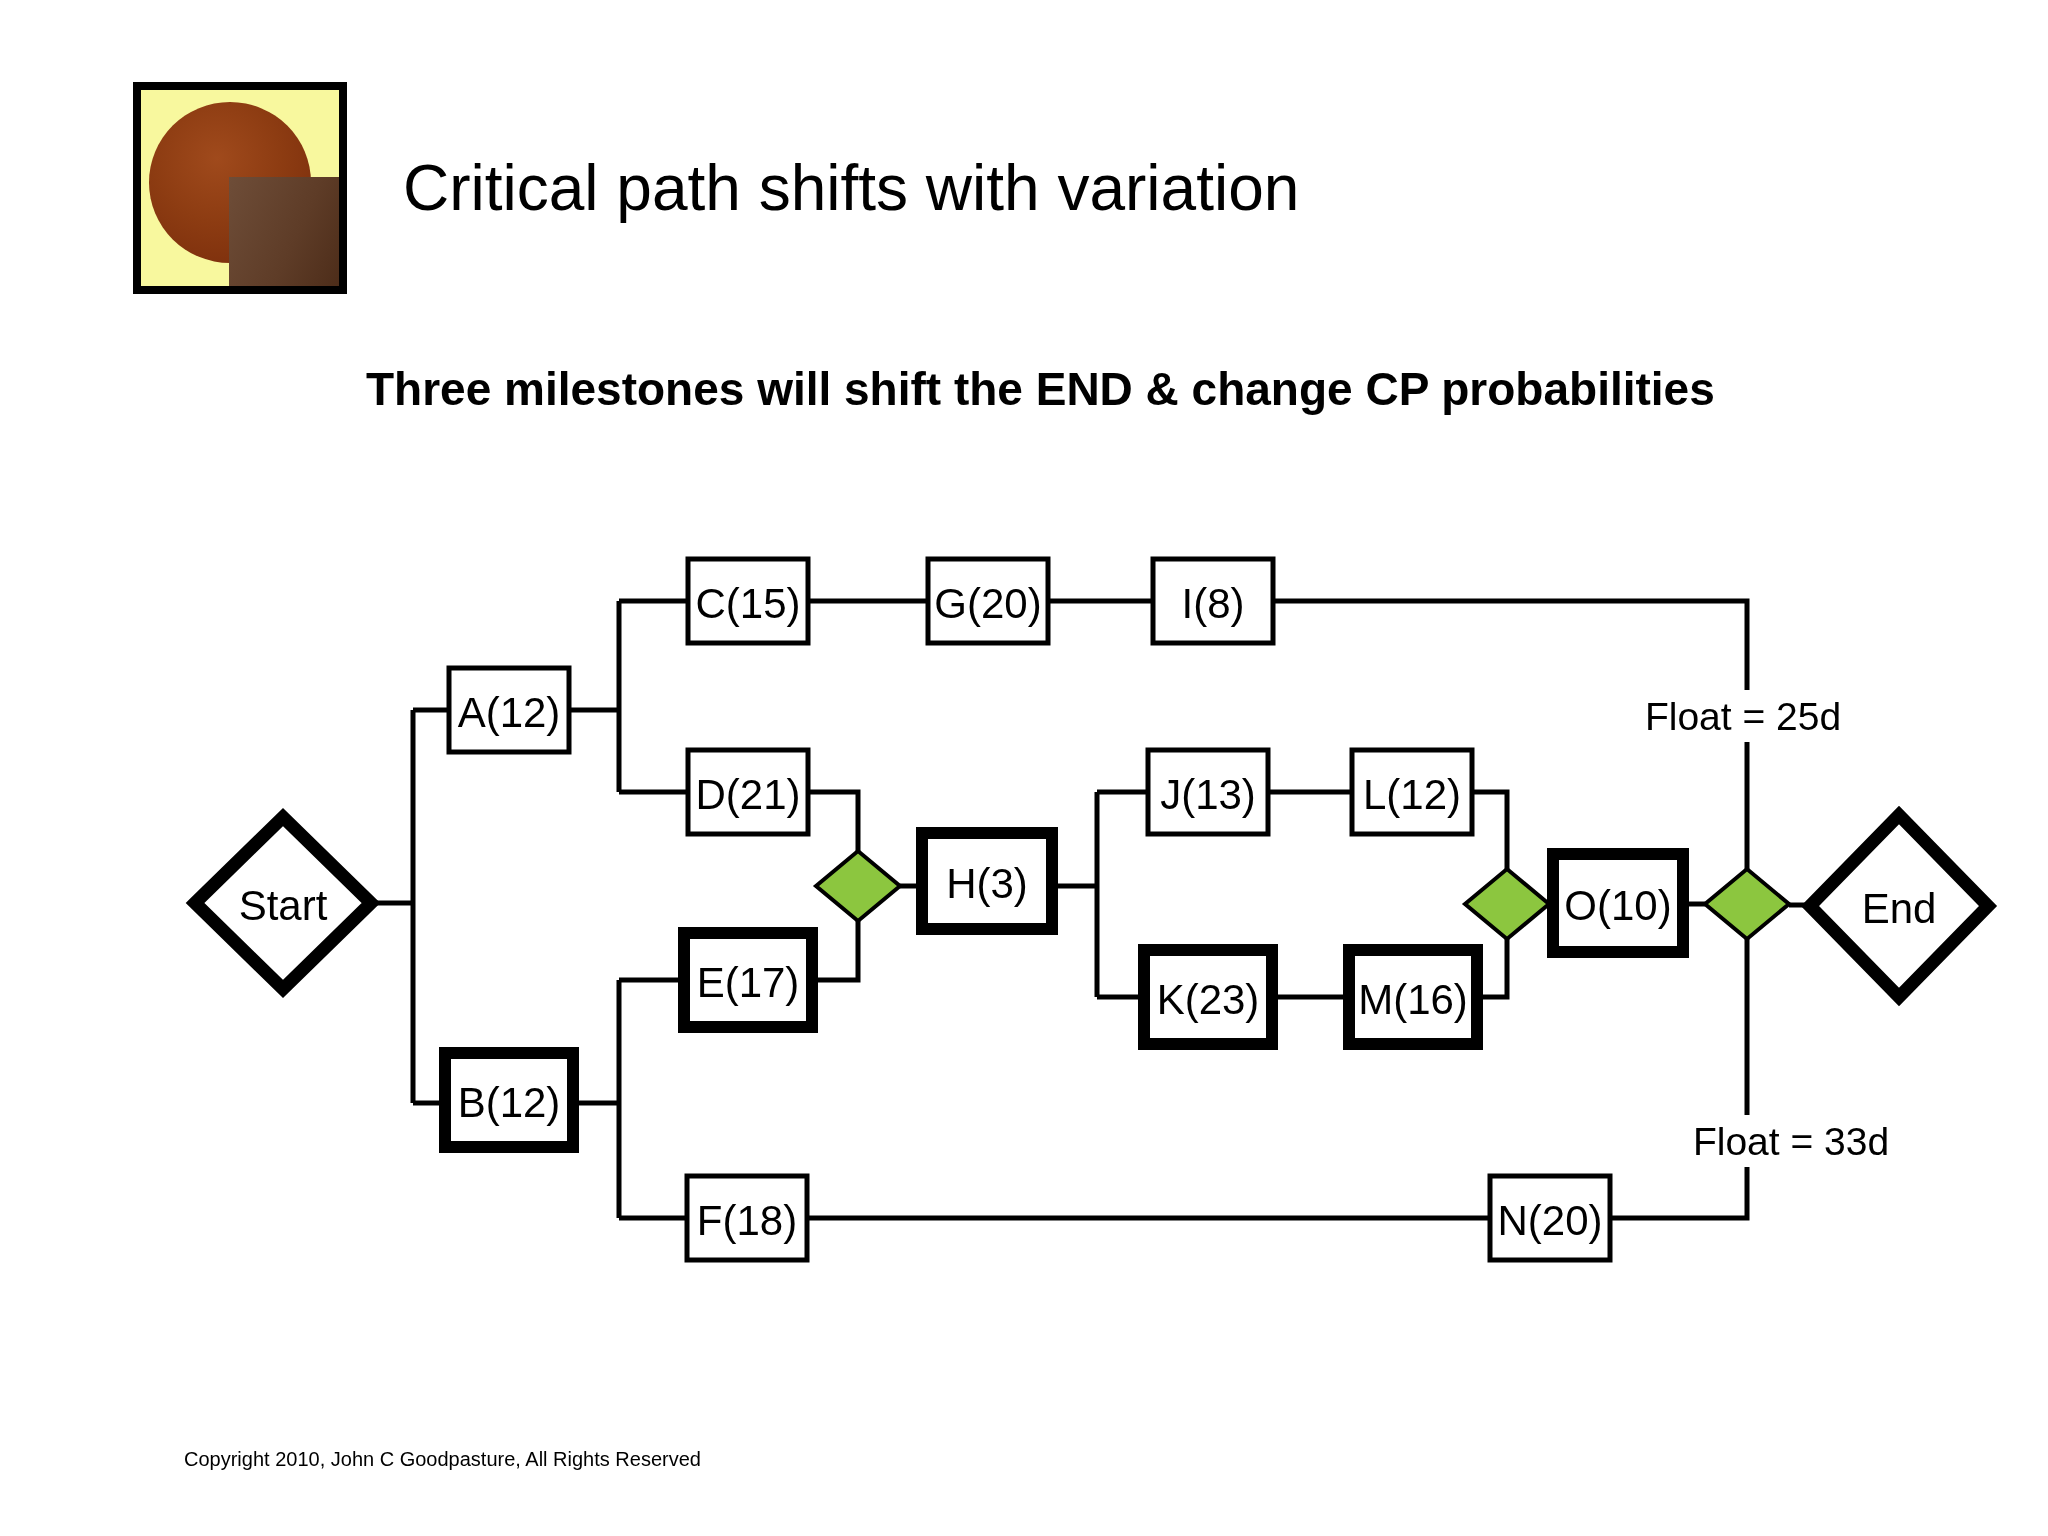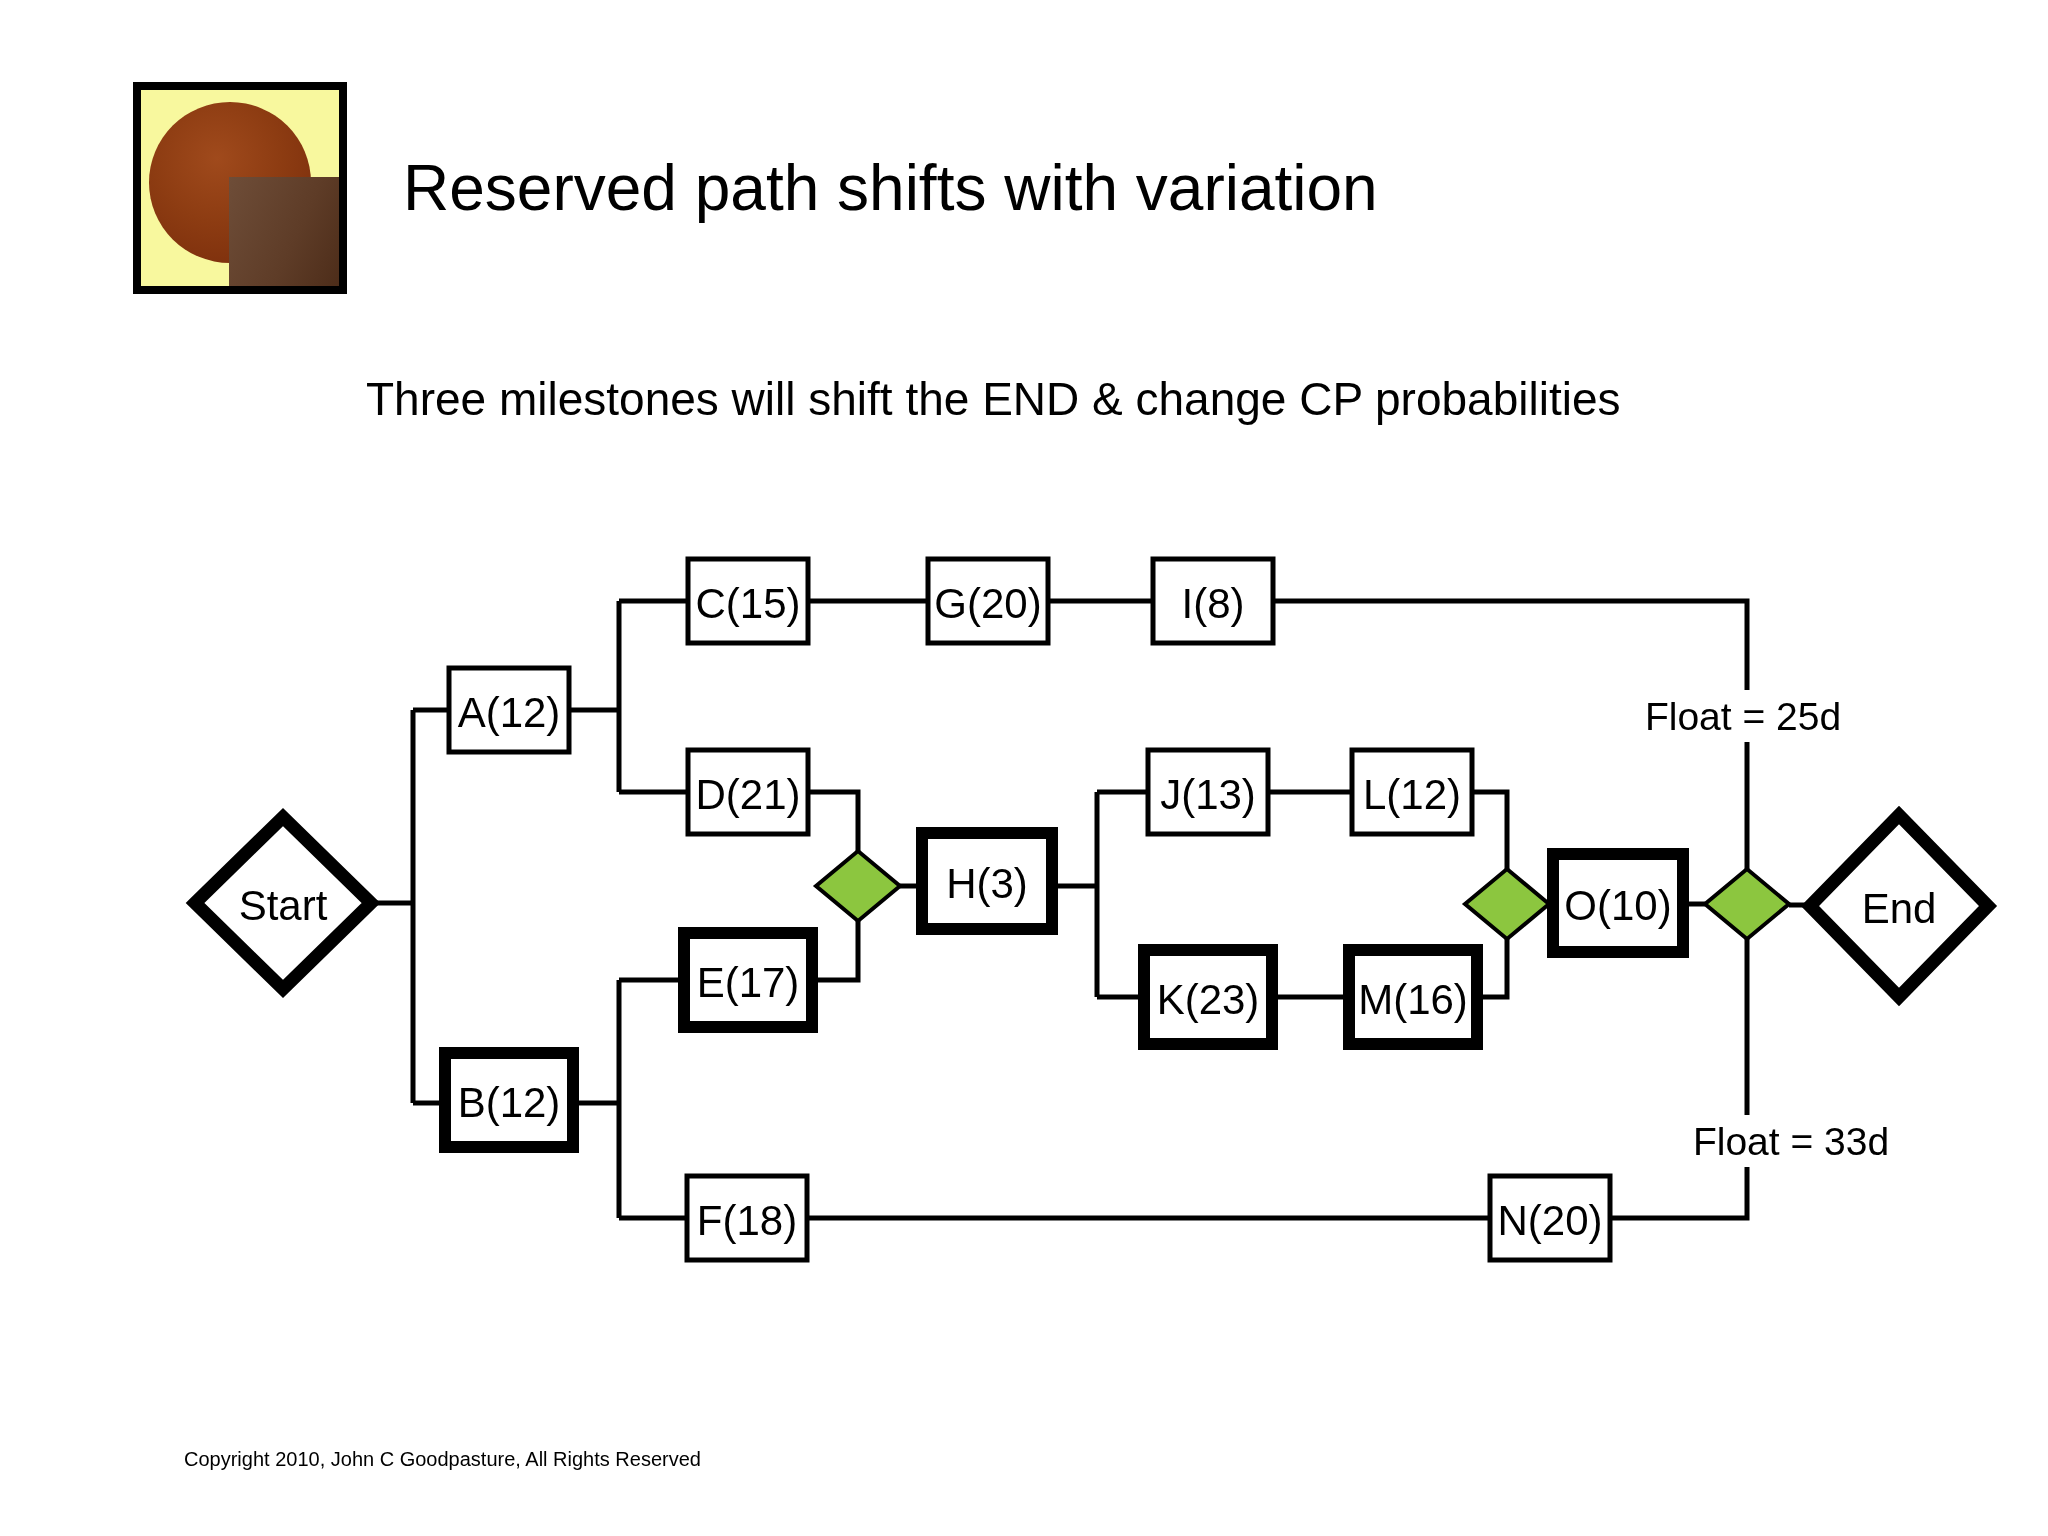--- a/index.html
+++ b/index.html
@@ -17,37 +17,37 @@
   }
   .logo-square{
     position:absolute;left:88px;top:87px;width:119px;height:116px;
     background:linear-gradient(115deg, #6e4d38 0%, #5e3c27 55%, #4a2a17 100%);
   }
   .slide-title{
     position:absolute;left:403px;top:152px;font-size:64px;line-height:1.15;
     font-weight:400;letter-spacing:0px;white-space:nowrap;
   }
   .slide-subtitle{
-    position:absolute;left:366px;top:372px;font-size:46px;font-weight:400;white-space:nowrap;
+    position:absolute;left:366px;top:362px;font-size:46px;font-weight:700;white-space:nowrap;
   }
   .copyright{
     position:absolute;left:184px;top:1448px;font-size:20px;font-weight:400;white-space:nowrap;
   }
   #diagram{position:absolute;left:0;top:0;}
   #diagram text{font-family:"Liberation Sans", sans-serif;}
 </style>
 </head>
 <body>
 
 <div class="logo">
   <div class="logo-circle"></div>
   <div class="logo-square"></div>
 </div>
 
-<div class="slide-title">Reserved path shifts with variation</div>
+<div class="slide-title">Critical path shifts with variation</div>
 <div class="slide-subtitle">Three milestones will shift the END &amp; change CP probabilities</div>
 
 <svg id="diagram" width="2048" height="1536" viewBox="0 0 2048 1536">
     <polyline points="371,903 413,903" fill="none" stroke="#000000" stroke-width="5"></polyline>
     <polyline points="413,710 413,1103" fill="none" stroke="#000000" stroke-width="5"></polyline>
     <polyline points="413,710 449,710" fill="none" stroke="#000000" stroke-width="5"></polyline>
     <polyline points="413,1103 445,1103" fill="none" stroke="#000000" stroke-width="5"></polyline>
     <polyline points="569,710 619,710" fill="none" stroke="#000000" stroke-width="5"></polyline>
     <polyline points="619,601 619,792" fill="none" stroke="#000000" stroke-width="5"></polyline>
     <polyline points="619,601 688,601" fill="none" stroke="#000000" stroke-width="5"></polyline>

